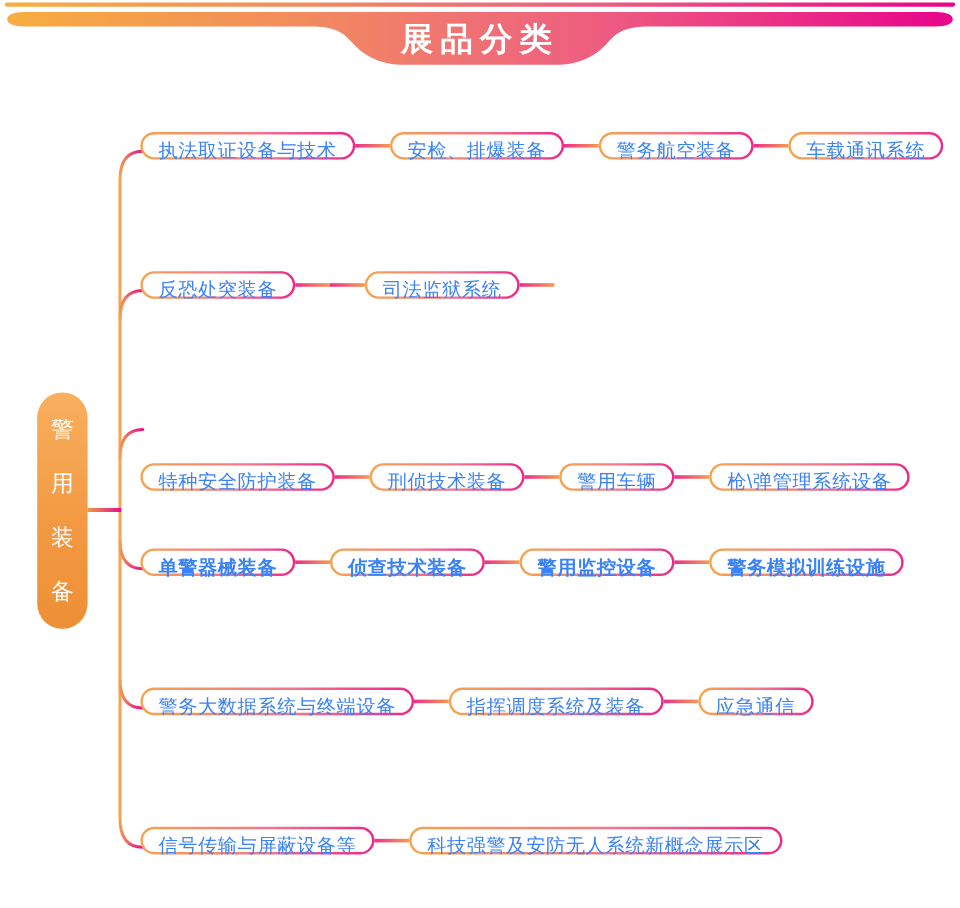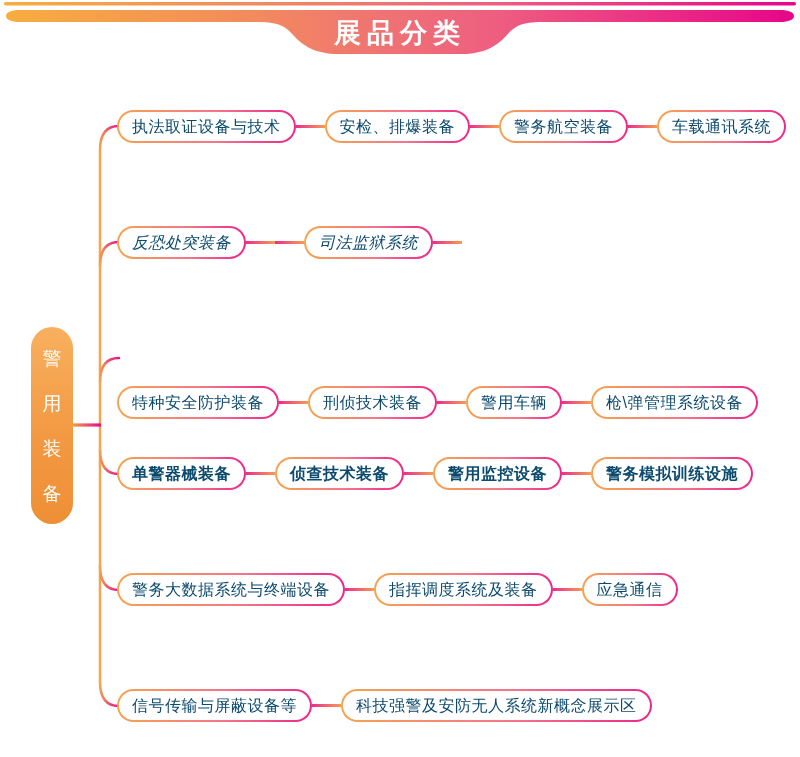--- a/index.html
+++ b/index.html
@@ -23,29 +23,29 @@
     display:flex;flex-direction:column;align-items:center;justify-content:center;
     gap:26px;z-index:2;
   }
   .root-pill span{
     color:#ffffff;font-size:19px;line-height:19px;letter-spacing:0;
   }
   
   .row{
     position:absolute;left:117px;display:flex;align-items:center;z-index:1;
   }
-  .row-1{top:110px;} .row-2{top:226px;font-style:italic;} .row-3{top:342px;margin-top:44px;}
+  .row-1{top:110px;} .row-2{top:226px;} .row-3{top:342px;margin-top:44px;}
   .row-4{top:457px;font-weight:bold;} .row-5{top:573px;} .row-6{top:689px;align-items:center;}
   .pill{
     background:linear-gradient(90deg,#F6A44E 0%,#F4758A 55%,#EE2688 100%);
     border-radius:18px;padding:2px;flex:0 0 auto;
   }
   .pill-core{
-    background:#ffffff;border-radius:16px;padding:0 13px;height:29px;
-    line-height:29px;font-size:16px;color:#0c4a6e;white-space:nowrap;
+    background:#ffffff;border-radius:16px;padding:0 13px;height:19px;
+    line-height:29px;font-size:16px;color:#3b82f6;white-space:nowrap;
     letter-spacing:0.5px;text-align:center;
   }
   .h-link{
     width:29px;height:3px;flex:0 0 auto;
     background:linear-gradient(90deg,#EE2E89 0%,#F49B52 100%);
   }
 </style>
 </head>
 <body>
 

